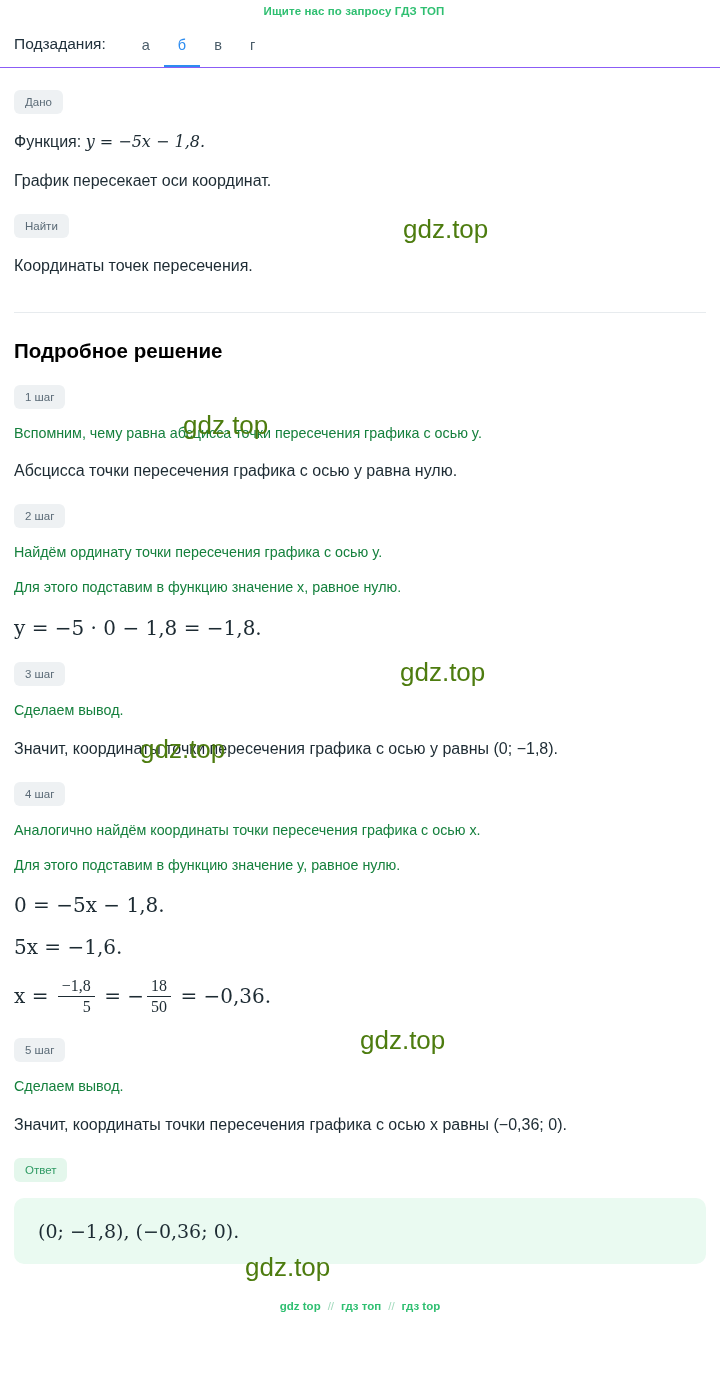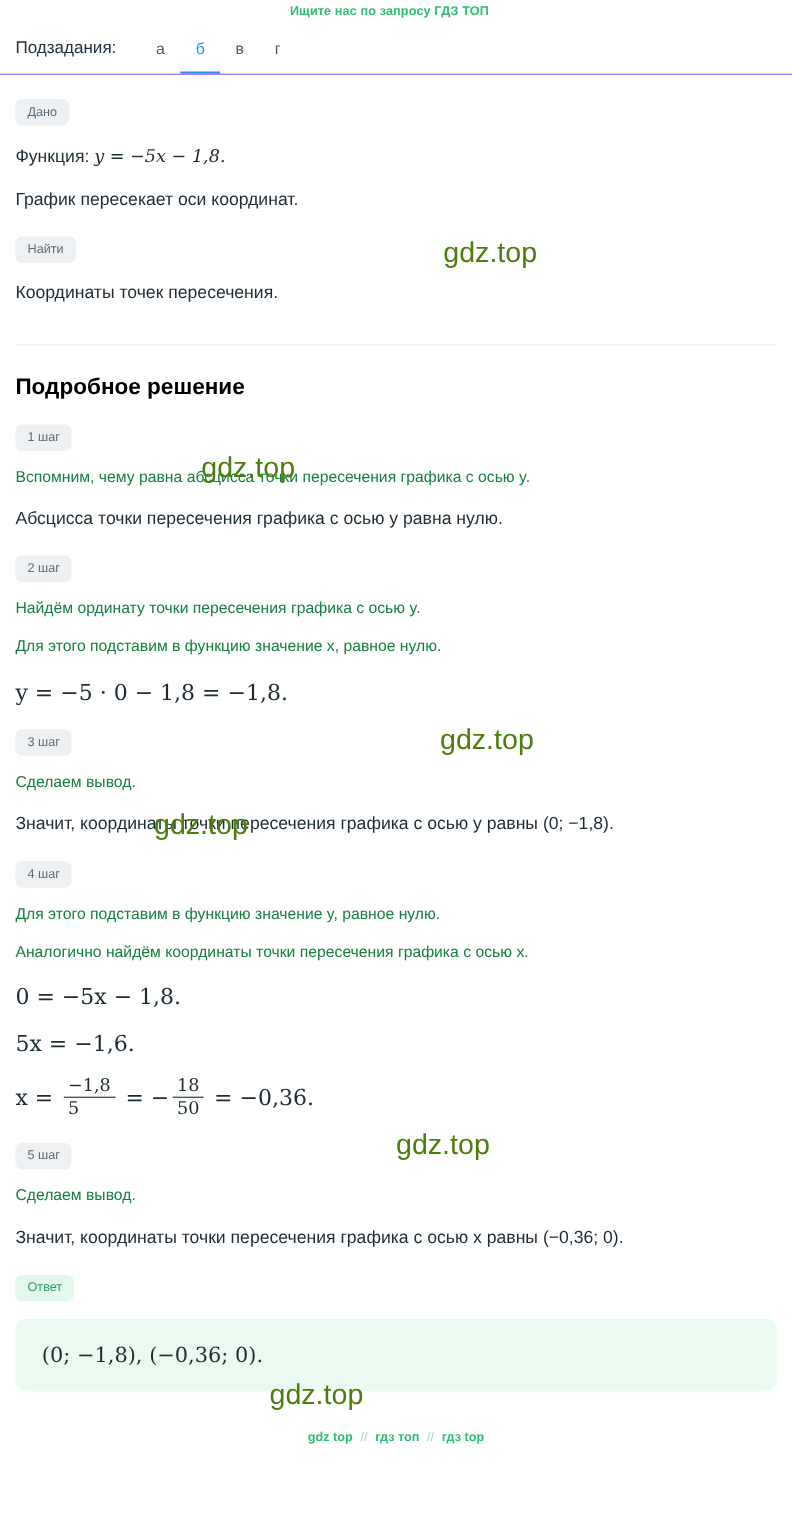--- a/index.html
+++ b/index.html
@@ -91,24 +91,25 @@
   .eq {
     font-family: "DejaVu Serif", serif;
     font-size: 20px;
     margin: 18px 0 0 0;
     color: #1d2b33;
   }
 
   .frac {
     display: inline-block;
     vertical-align: -0.55em;
-    text-align: left;
+    text-align: right;
     font-size: 16px;
     line-height: 1.12;
     margin: 0 3px;
+    font-family: Liberation Serif, serif;
   }
   .frac .num { display: block; padding: 0 4px 1px 4px; }
   .frac .den { display: block; border-top: 1px solid #1d2b33; padding: 1px 4px 0 4px; }
 
   .answer-box {
     margin: 16px 0 0 0;
     background: #eafaf1;
     border-radius: 10px;
     padding: 22px 24px;
     font-family: "DejaVu Serif", serif;
@@ -185,22 +186,22 @@
   <p class="muted">Для этого подставим в функцию значение x, равное нулю.</p>
   <div class="eq">y = −5 · 0 − 1,8 = −1,8.</div>
 
   
   <div class="chip">3 шаг</div>
   <p class="muted">Сделаем вывод.</p>
   <p class="line">Значит, координаты точки пересечения графика с осью y равны (0; −1,8).</p>
 
   
   <div class="chip">4 шаг</div>
+  <p class="muted">Аналогично найдём координаты точки пересечения графика с осью x.</p>
   <p class="muted">Для этого подставим в функцию значение y, равное нулю.</p>
-  <p class="muted">Аналогично найдём координаты точки пересечения графика с осью x.</p>
   <div class="eq">0 = −5x − 1,8.</div>
   <div class="eq">5x = −1,6.</div>
   <div class="eq">
     <span>x = </span><span class="frac"><span class="num">−1,8</span><span class="den">5</span></span><span> = −</span><span class="frac"><span class="num">18</span><span class="den">50</span></span><span> = −0,36.</span>
   </div>
 
   
   <div class="chip">5 шаг</div>
   <p class="muted">Сделаем вывод.</p>
   <p class="line">Значит, координаты точки пересечения графика с осью x равны (−0,36; 0).</p>

